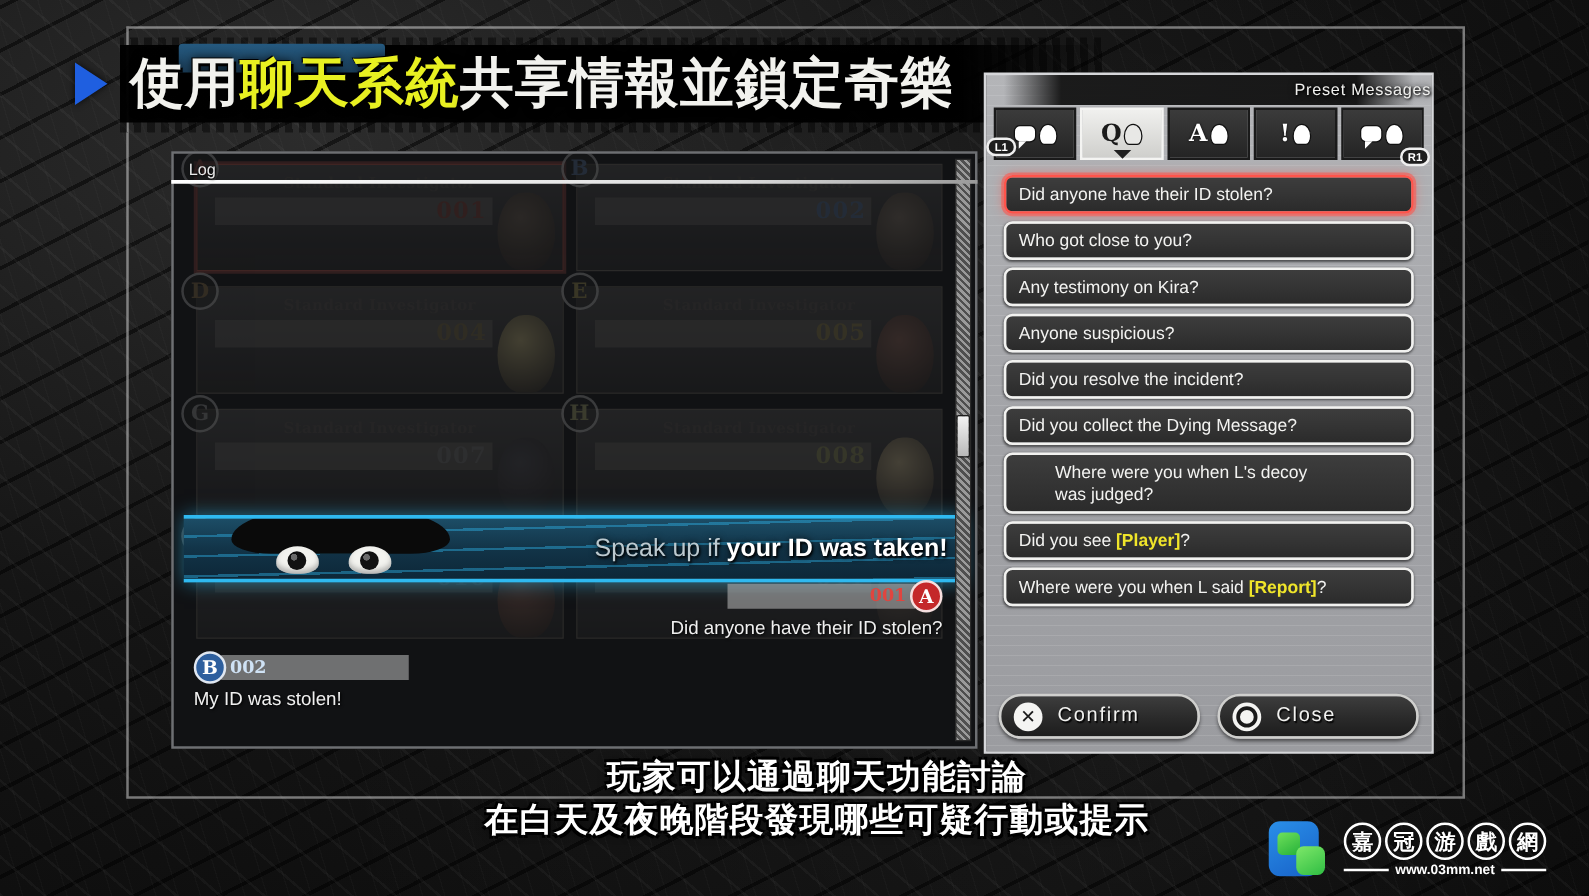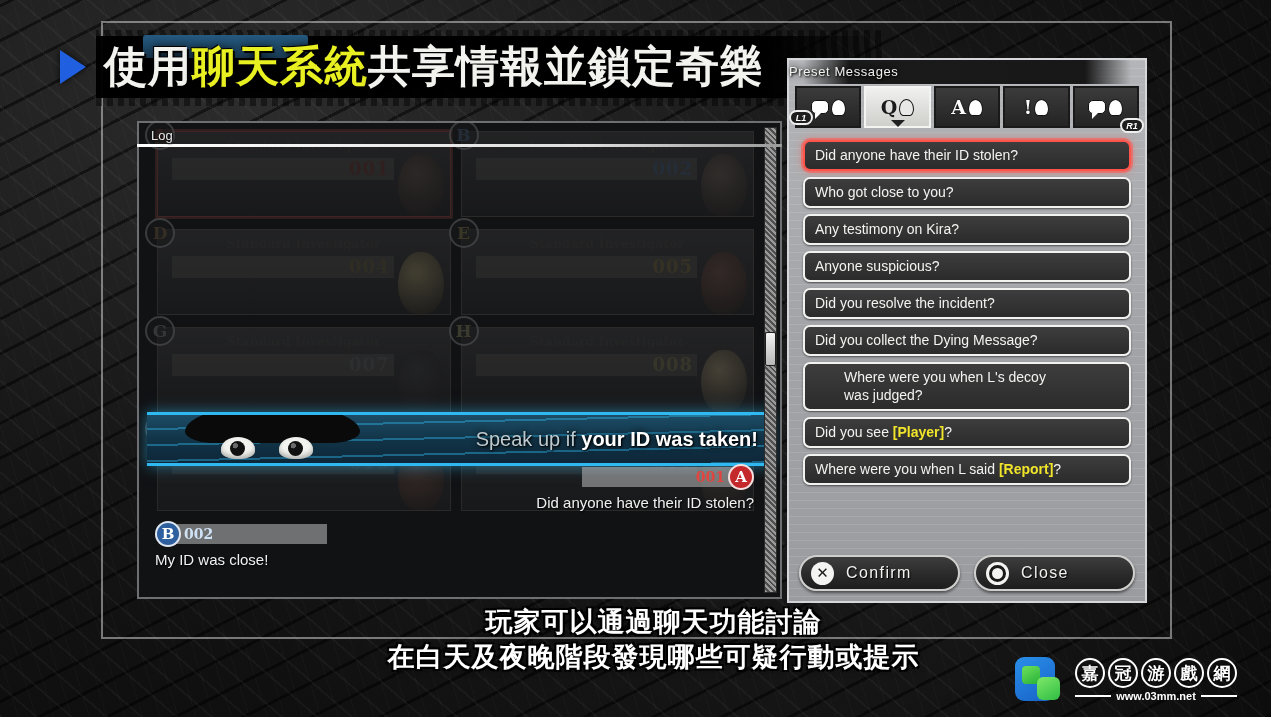--- a/index.html
+++ b/index.html
@@ -265,21 +265,21 @@
     position: absolute;
     left: 650px; top: 0px;
     width: 360px; height: 545px;
     background:
       repeating-linear-gradient(180deg, rgba(255,255,255,.11) 0 1px, rgba(0,0,0,0) 1px 8px),
       linear-gradient(180deg,#b4b5b8 0%,#a3a4a8 50%,#9b9ca0 100%);
     border: 2px solid #d6d7da;
   }
   .preset-title {
     position: absolute; top: 4px; left: 0; right: 0;
-    text-align: left;
+    text-align: right;
     font-size: 13px; color: #f0f0ee;
     text-shadow: 1px 1px 2px #000, 0 0 6px #000;
     letter-spacing: .6px;
     z-index: 4;
   }
   .preset-title-brush {
     position: absolute; left: 14px; right: 14px; top: 0px; height: 24px;
     background: linear-gradient(90deg, rgba(0,0,0,0) 0%, rgba(15,15,15,.93) 14%, rgba(15,15,15,.95) 86%, rgba(0,0,0,0) 100%);
     z-index: 3;
   }
@@ -327,21 +327,20 @@
     content: ""; position: absolute; left: 3px; bottom: -6px;
     border-top: 6px solid #fff; border-right: 6px solid transparent;
   }
   .shoulder-key {
     position: absolute; width: 24px; height: 15px;
     border-radius: 8px;
     background: #1e1e1e; border: 2px solid #efefef;
     color: #fff; font-size: 9px; font-weight: 700;
     display: flex; align-items: center; justify-content: center;
     z-index: 6;
-    font-style: italic;
   }
   .shoulder-key.l1 { left: 0px; top: 50px; }
   .shoulder-key.r1 { right: 1px; top: 58px; }
 
   
   .msg-list {
     position: absolute; left: 14px; right: 14px; top: 80px;
     display: flex; flex-direction: column; gap: 6px;
     z-index: 4;
   }
@@ -547,21 +546,21 @@
           <div class="chat-namebar">001</div>
         </div>
         <div class="chat-body">Did anyone have their ID stolen?</div>
       </div>
 
       <div class="chat-msg left">
         <div class="chat-head">
           <div class="chat-badge blue">B</div>
           <div class="chat-namebar">002</div>
         </div>
-        <div class="chat-body">My ID was close!</div>
+        <div class="chat-body">My ID was stolen!</div>
       </div>
 
       <div class="log-scroll">
         <div class="log-scroll-thumb"></div>
       </div>
     </div>
     <div class="log-tab"></div>
     <div class="log-tab-label">Log</div>
     <div class="log-tab-underline"></div>
 

